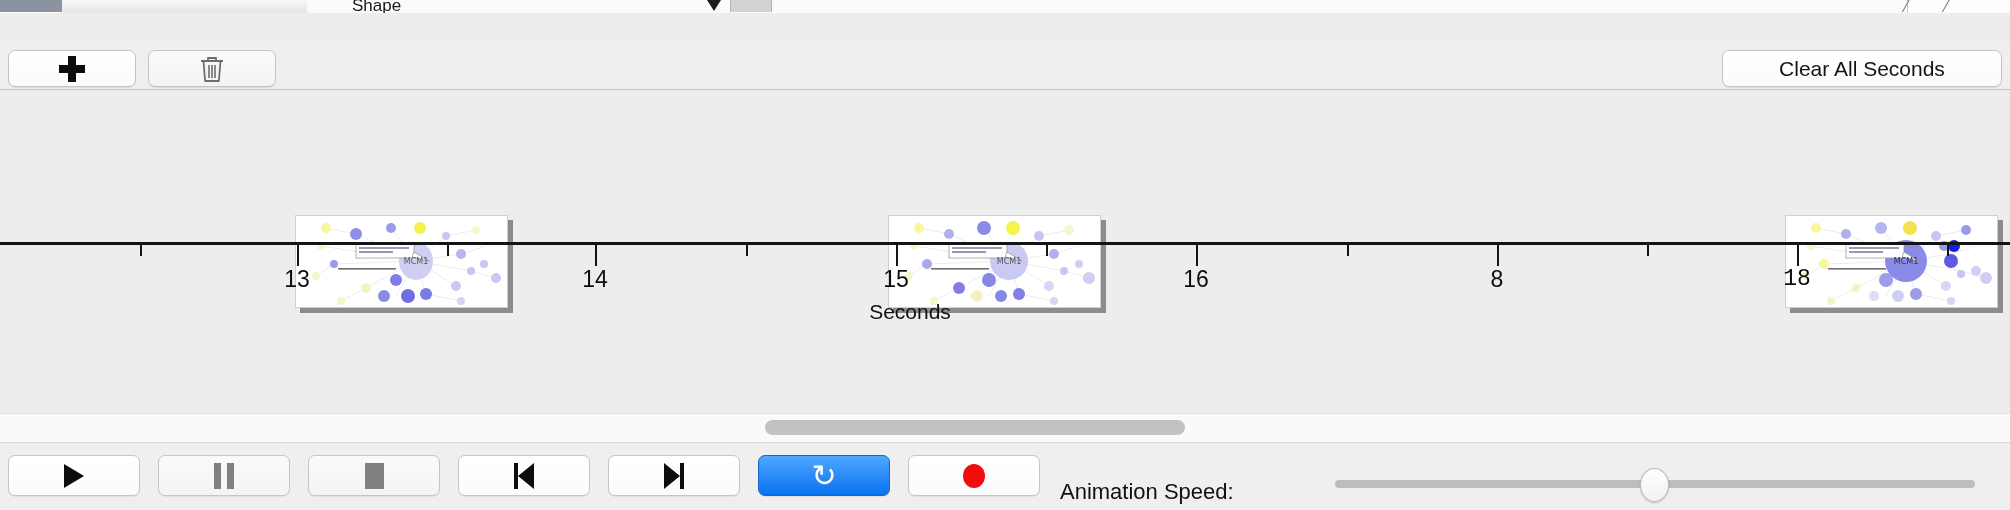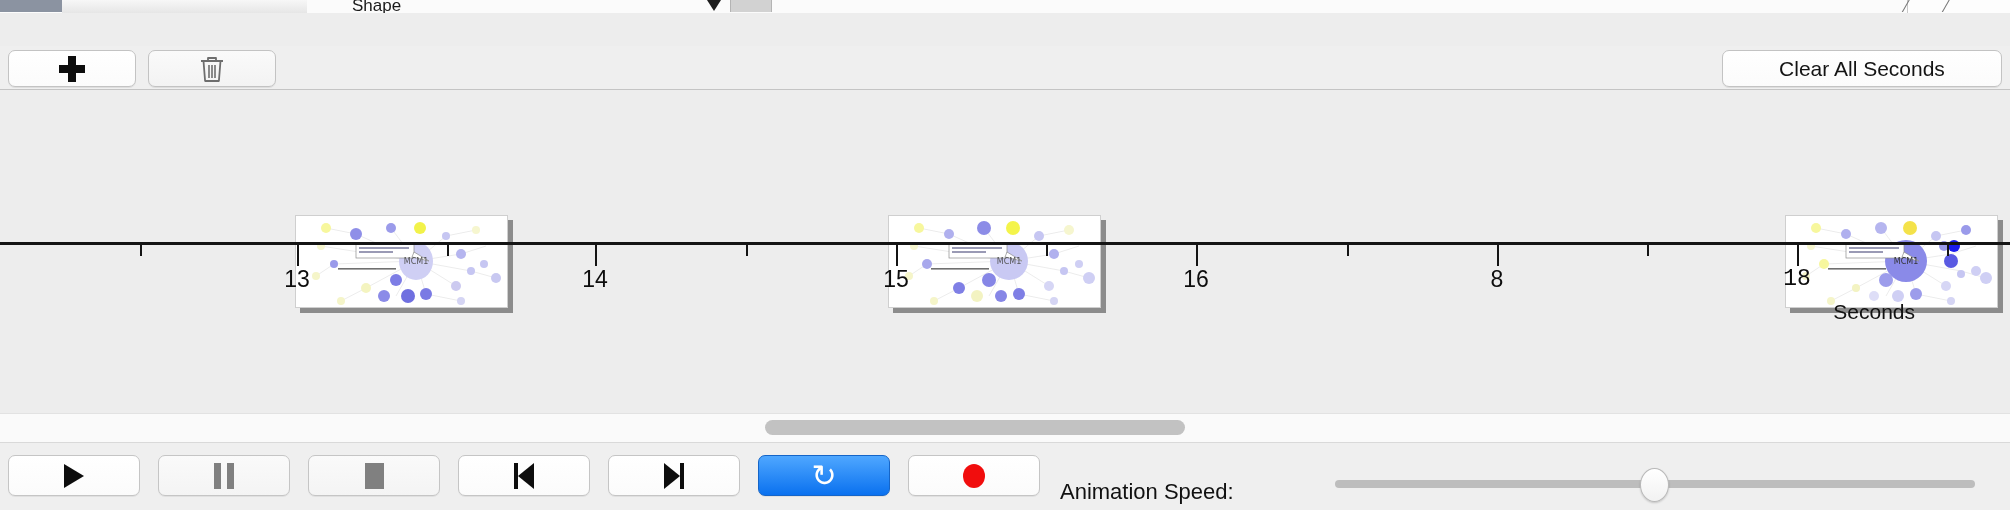--- a/index.html
+++ b/index.html
@@ -69,21 +69,21 @@
     background:#ffffff;border:1px solid #cfcfcf;overflow:hidden;
   }
   .net{position:absolute;left:0;top:0;width:211px;height:91px;}
 
   
   .axis-line{position:absolute;left:0;top:152px;width:2010px;height:3px;background:#141414;}
   .tick{position:absolute;top:155px;width:2px;background:#141414;}
   .tick.major{height:21px;}
   .tick.minor{height:11px;}
   .tick-label{position:absolute;top:176px;font-size:23px;color:#0d0d0d;text-align:center;width:60px;margin-left:-30px;}
-  .axis-title{position:absolute;top:210px;width:2010px;text-align:right;font-size:21px;color:#111;}
+  .axis-title{position:absolute;top:210px;width:2010px;text-align:center;font-size:21px;color:#111;}
   .axis-title span{position:relative;left:-95px;}
 
   
   .scroll-track{
     position:absolute;left:0;top:413px;width:2010px;height:28px;
     background:#fafafa;border-top:1px solid #e2e2e2;border-bottom:1px solid #c8c8c8;
   }
   .scroll-thumb{
     position:absolute;left:765px;top:6px;width:420px;height:15px;
     border-radius:8px;background:#c2c2c2;cursor:pointer;

